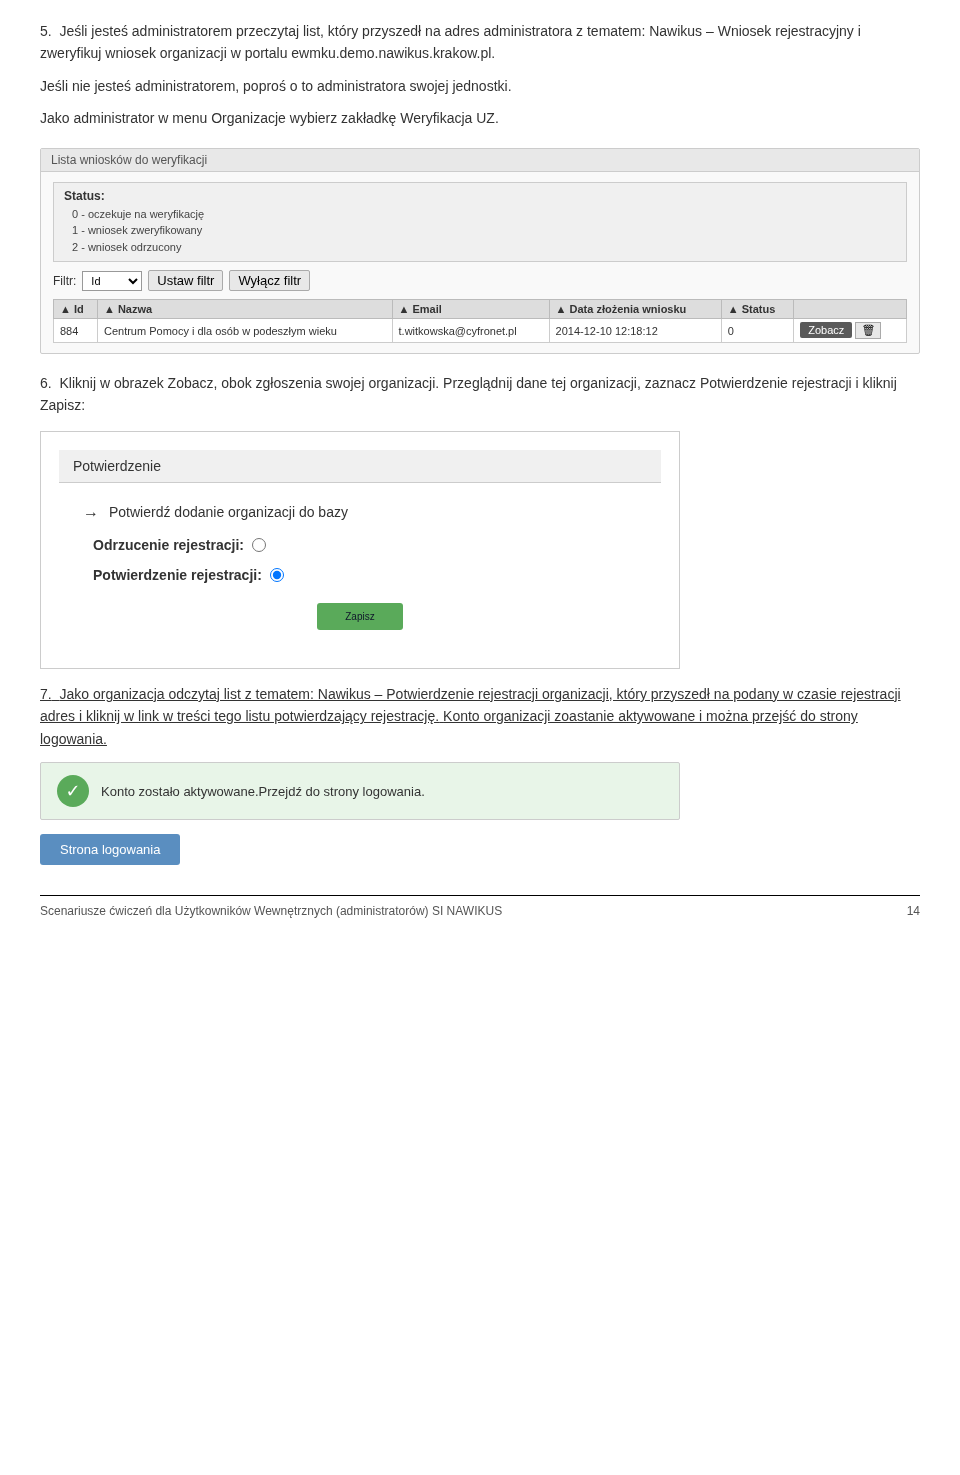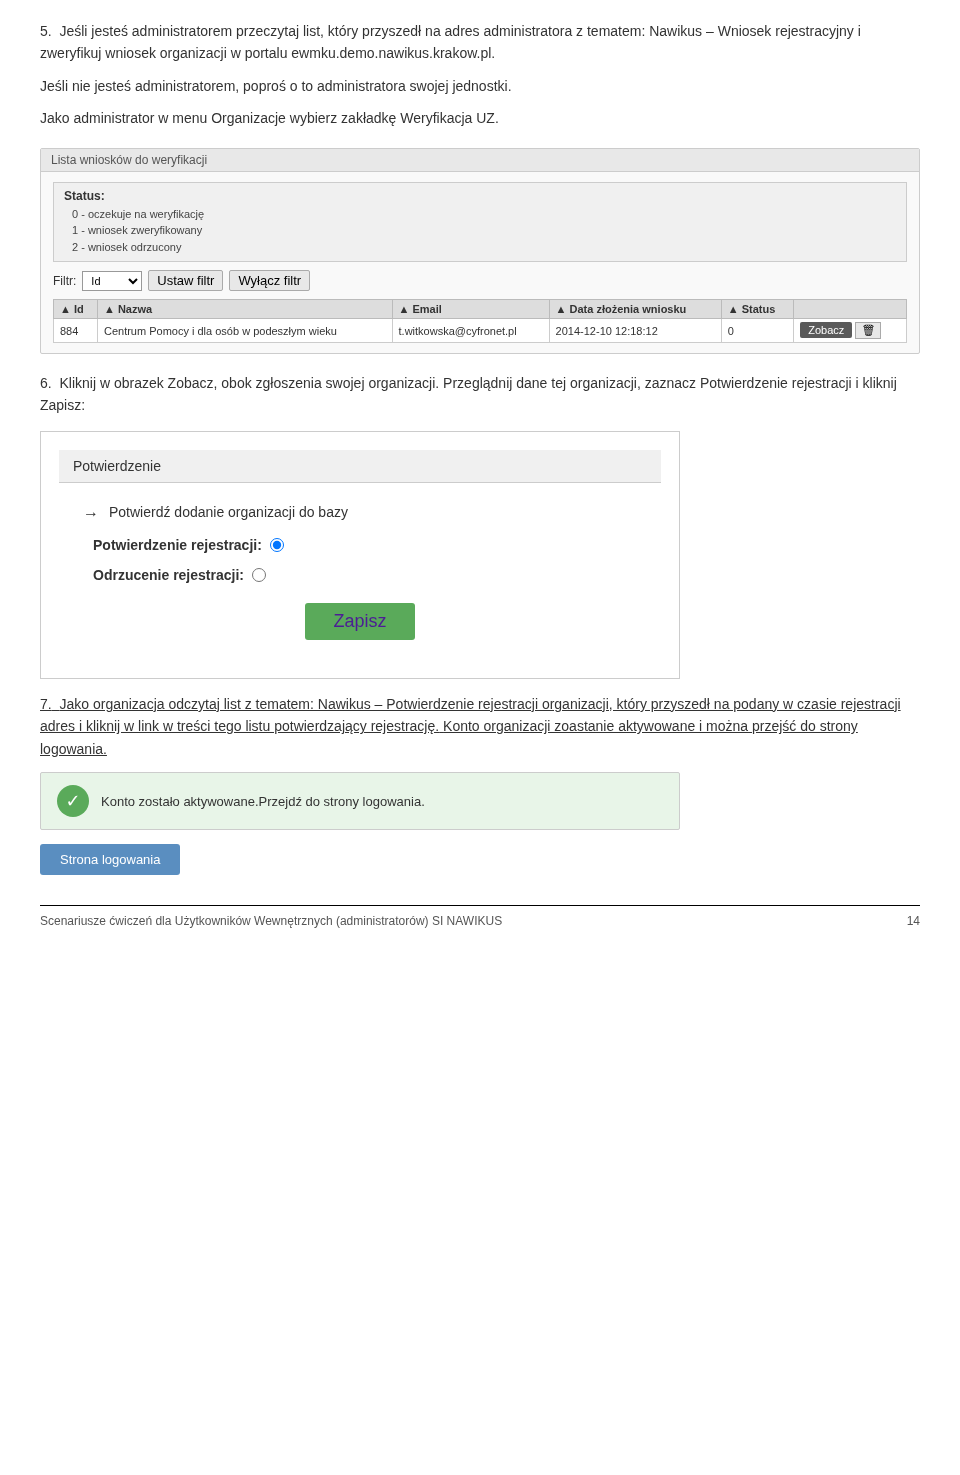--- a/index.html
+++ b/index.html
@@ -175,24 +175,24 @@
       height: 14px;
       cursor: pointer;
     }
     .potw-btn-row {
       display: flex;
       justify-content: center;
       margin-top: 20px;
     }
     .btn-zapisz {
       background: #5aaa5a;
-      color: #4c1d95;
+      color: #0f172a;
       border: none;
       padding: 8px 28px;
-      font-size: 18px;
+      font-size: 10px;
       cursor: pointer;
       border-radius: 3px;
     }
     
     .step7-text {
       margin: 14px 0 12px 0;
       line-height: 1.6;
       text-decoration: underline;
     }
     
@@ -333,26 +333,26 @@
 
 
 <div class="potwierdzenie-panel">
   <div class="potw-title">Potwierdzenie</div>
   <div class="potw-body">
     <div class="potw-arrow-row">
       <span class="potw-arrow">→</span>
       <span class="potw-arrow-text">Potwierdź dodanie organizacji do bazy</span>
     </div>
     <div class="potw-option-row">
+      <span class="potw-option-label">Odrzucenie rejestracji:</span>
+      <input type="radio" class="potw-radio" name="potwierdzenie" value="odrzucenie" style="">
+    </div>
+    <div class="potw-option-row">
       <span class="potw-option-label">Potwierdzenie rejestracji:</span>
       <input type="radio" class="potw-radio" name="potwierdzenie" value="rejestracja" checked="" style="">
-    </div>
-    <div class="potw-option-row">
-      <span class="potw-option-label">Odrzucenie rejestracji:</span>
-      <input type="radio" class="potw-radio" name="potwierdzenie" value="odrzucenie" style="">
     </div>
     <div class="potw-btn-row">
       <button class="btn-zapisz">Zapisz</button>
     </div>
   </div>
 </div>
 
 
 <p class="step7-text">
   <span>7.</span>&nbsp;

